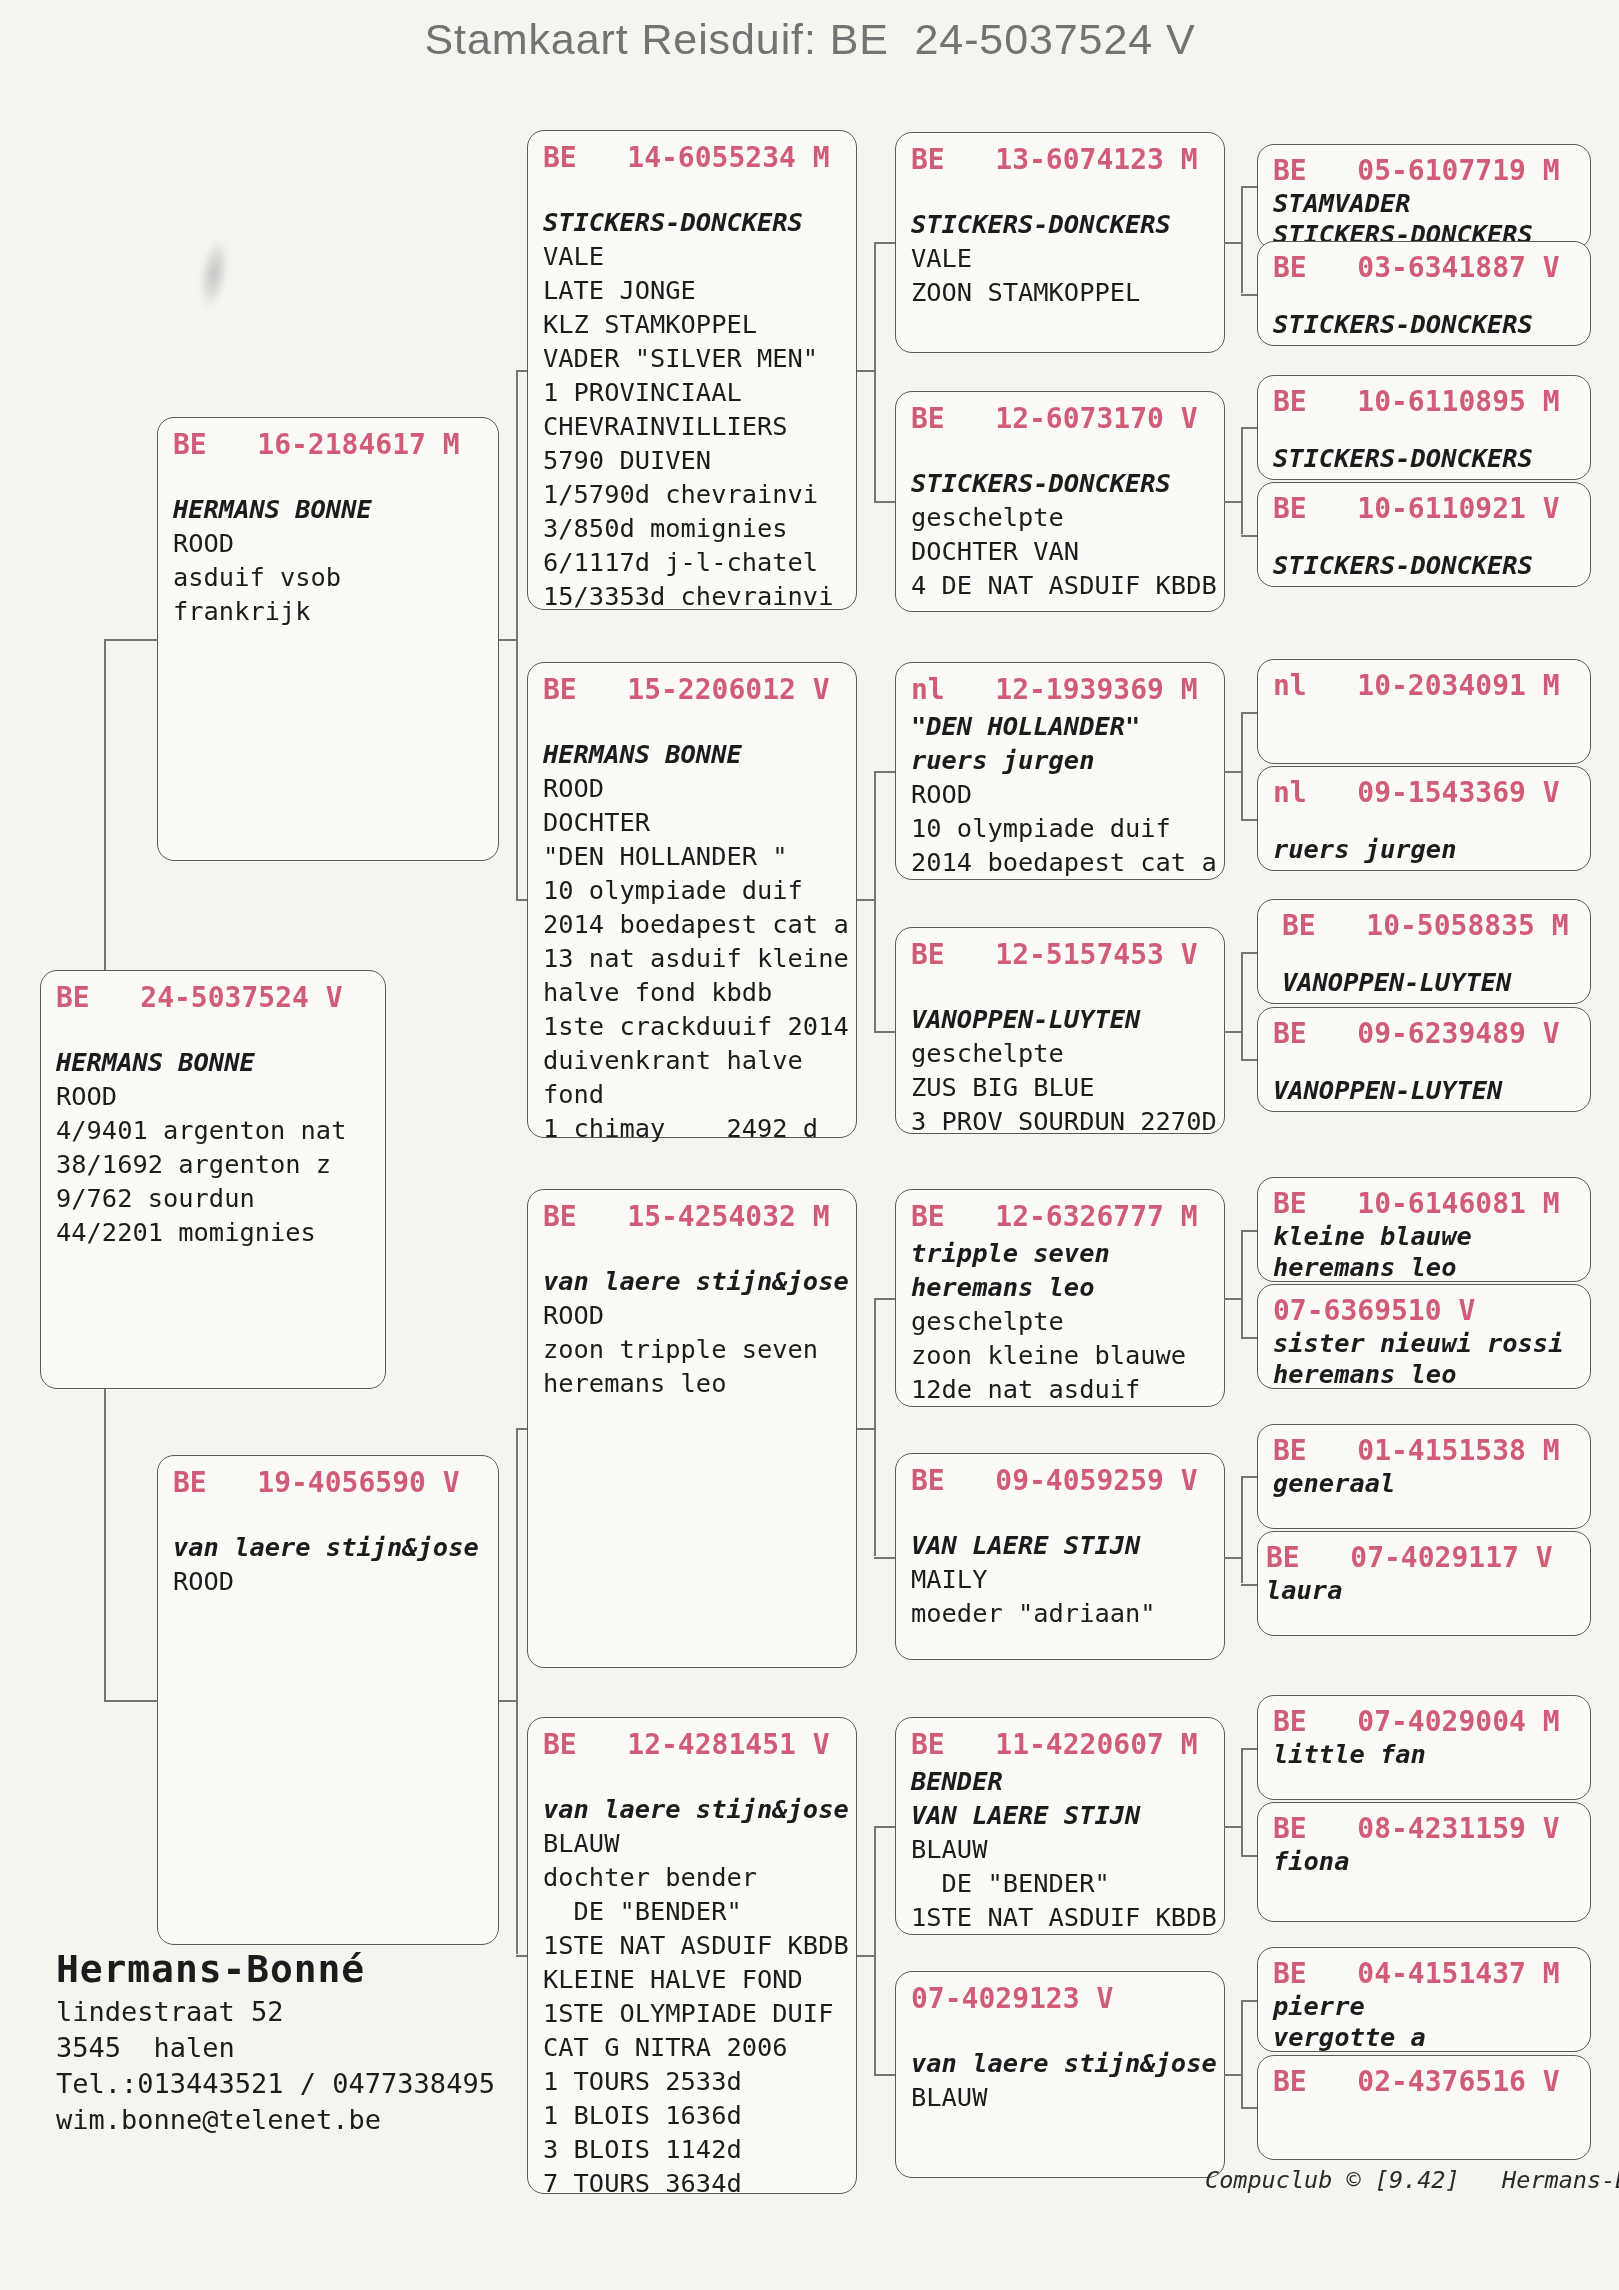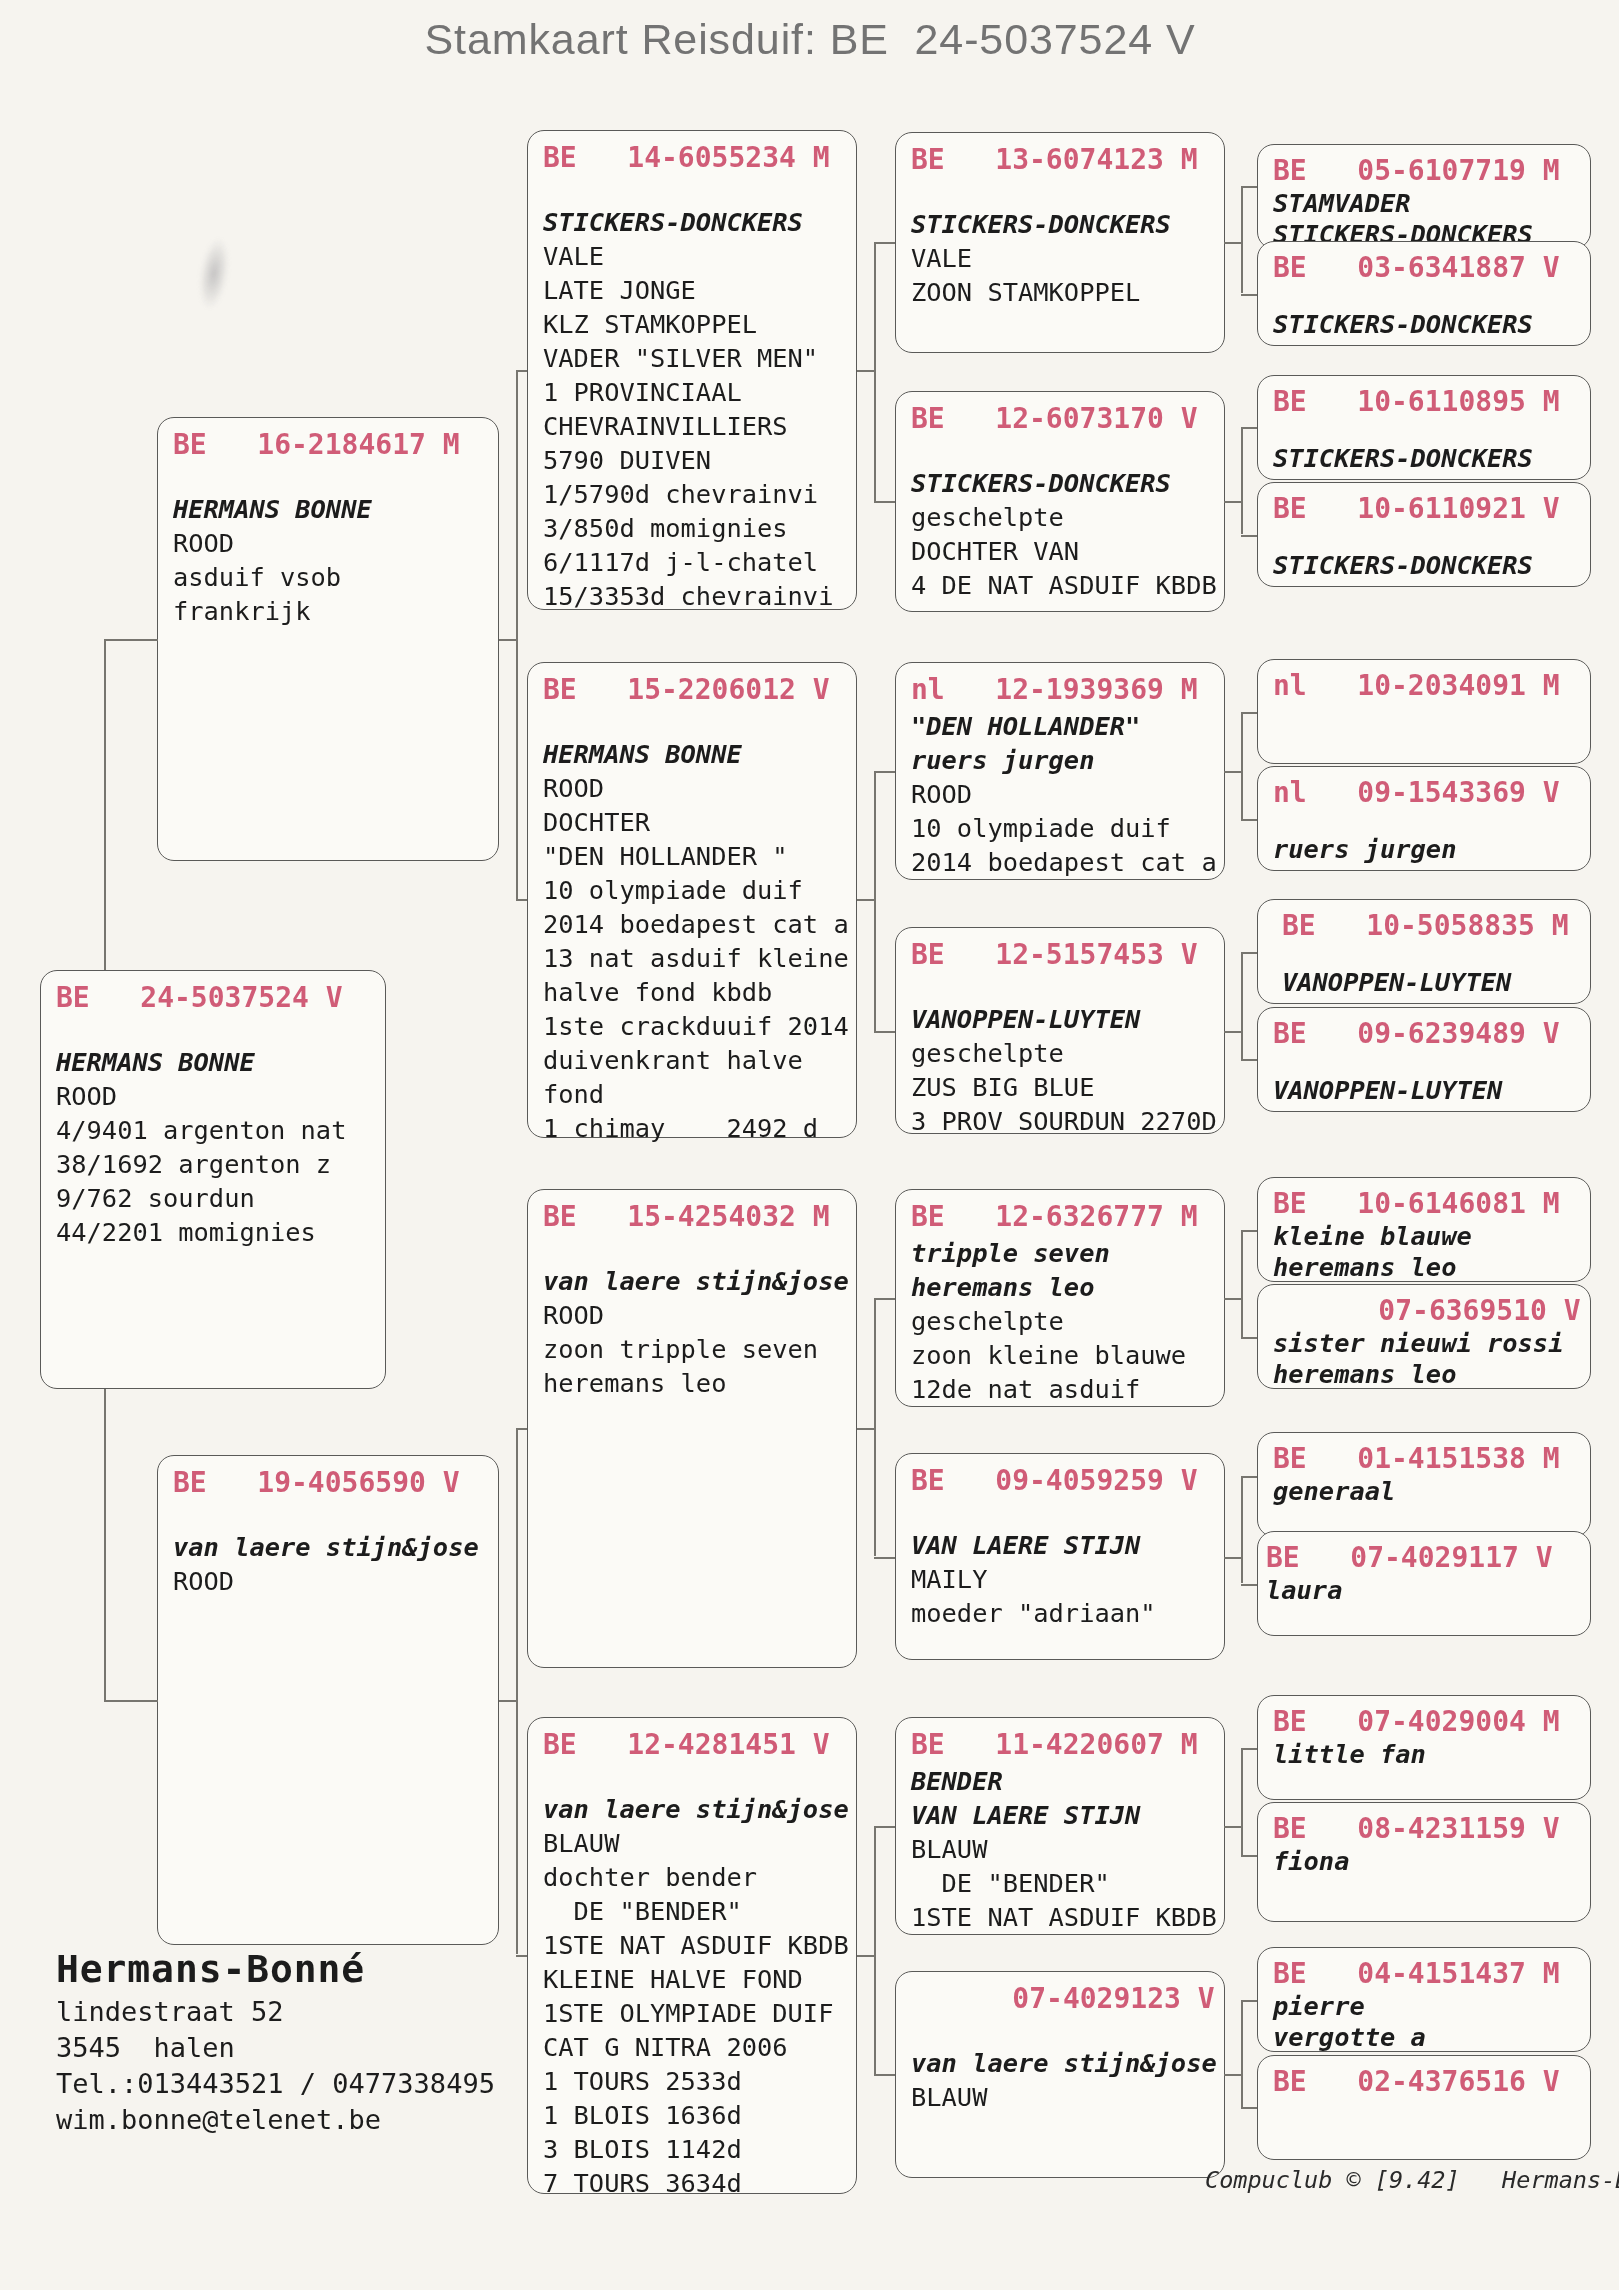--- a/index.html
+++ b/index.html
@@ -4,21 +4,21 @@
 <style>
   html,body{margin:0;padding:0;background:#dedcd6;}
   .page{position:relative;width:1620px;height:2291px;background:#f6f4ef;
         font-family:"DejaVu Sans Mono",monospace;overflow:hidden;color:#1c1c1c;}
   .title{position:absolute;top:15px;left:0;width:1620px;text-align:center;
          font-family:"Liberation Sans",sans-serif;font-size:43px;color:#737373;
          letter-spacing:0.9px;white-space:pre;}
   .box{position:absolute;border:1.9px solid #5a5a58;border-radius:17px;background:#fbfaf6;
        box-sizing:border-box;padding:7.5px 9.4px 3.8px 15px;}
   .ring{font-size:28px;font-weight:bold;color:#d05c77;line-height:38px;white-space:pre;}
-  .ring.center{text-align:right;}
+  .ring.center{text-align:left;}
   .line{font-size:25.4px;line-height:34px;white-space:pre;}
   .line.name{font-style:italic;font-weight:bold;}
   .line.blank{height:28px;}
   .g5 .line{line-height:31px;}
   .g5 .ring{line-height:35px;}
   .g5 .line.blank{height:24.5px;}
   .hline,.vline{position:absolute;background:#77756f;}
   .hline{height:1.9px;}
   .vline{width:1.9px;}
   .owner{position:absolute;left:28px;top:1945px;margin-left:28px;}
@@ -222,21 +222,21 @@
       <div class="box g5" style="left: 1257px; top: 1177px; width: 334px; height: 105px;">
         <div class="ring">BE   10-6146081 M</div>
         <div class="line name">kleine blauwe</div>
         <div class="line name">heremans leo</div>
       </div>
       <div class="box g5" style="left: 1257px; top: 1284px; width: 334px; height: 105px;">
         <div class="ring center">07-6369510 V</div>
         <div class="line name">sister nieuwi rossi</div>
         <div class="line name">heremans leo</div>
       </div>
-      <div class="box g5" style="left: 1257px; top: 1424px; width: 334px; height: 105px; margin-top: 8px;">
+      <div class="box g5" style="left: 1257px; top: 1424px; width: 334px; height: 105px;">
         <div class="ring">BE   01-4151538 M</div>
         <div class="line name">generaal</div>
       </div>
       <div class="box g5" style="left: 1257px; top: 1531px; width: 334px; height: 105px; padding-left: 8px;">
         <div class="ring">BE   07-4029117 V</div>
         <div class="line name">laura</div>
       </div>
       <div class="box g5" style="left: 1257px; top: 1695px; width: 334px; height: 105px;">
         <div class="ring">BE   07-4029004 M</div>
         <div class="line name">little fan</div>

